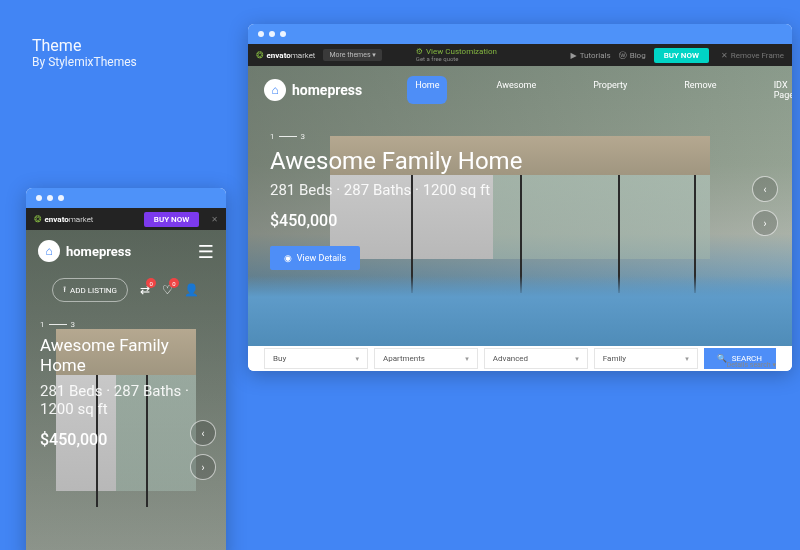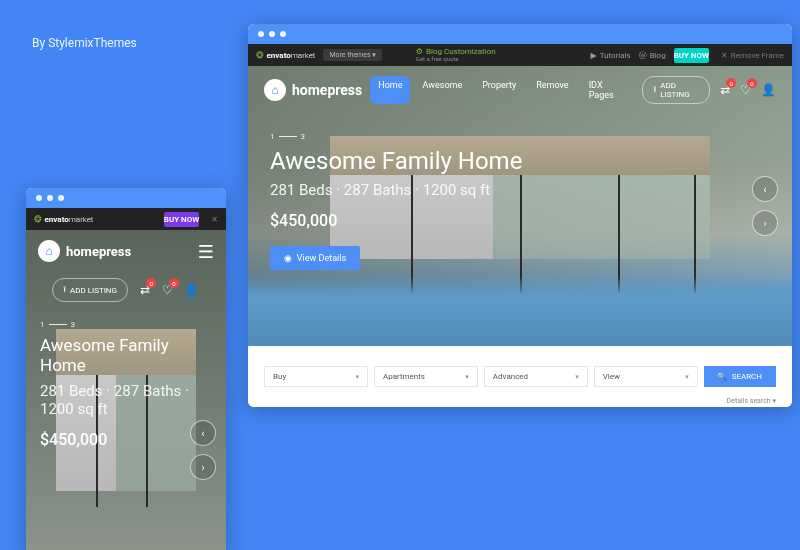--- a/index.html
+++ b/index.html
@@ -14,51 +14,51 @@
 .titlebar { background: #4e92f9; height: 20px; display: flex; align-items: center; padding-left: 10px; gap: 5px; }
 .titlebar .dot { width: 6px; height: 6px; border-radius: 50%; background: #fff; opacity: 0.9; }
 
 .envato-bar { background: #232323; color: #fff; display: flex; align-items: center; height: 22px; padding: 0 8px; font-size: 8px; gap: 8px; }
 .envato-bar .logo { display: flex; align-items: center; gap: 3px; }
 .envato-bar .logo .leaf { color: #82b440; font-size: 9px; }
 .envato-bar .more { background: #3a3a3a; padding: 2px 6px; border-radius: 2px; font-size: 7px; color: #bbb; }
 .envato-bar .theme-cust { color: #82b440; line-height: 1; }
 .envato-bar .theme-cust .sub { color: #888; font-size: 6px; display: block; }
 .envato-bar .link { color: #999; display: flex; align-items: center; gap: 3px; }
-.buy-btn { background: #00d4c5; color: #fff; padding: 3px 0; border-radius: 2px; font-size: 8px; font-weight: 600; }
+.buy-btn { background: #00d4c5; color: #fff; padding: 3px 10px; border-radius: 2px; font-size: 8px; font-weight: 600; }
 .buy-btn.purple { background: #7c3aed; }
 .envato-bar .close { color: #777; margin-left: 4px; display: flex; align-items: center; gap: 3px; }
 
 .hero { position: relative; background: linear-gradient(180deg, #6b7a6f 0%, #8a9488 40%, #a5afa5 100%); }
 .hero-bg { position: absolute; inset: 0; overflow: hidden; }
 
 .nav { position: relative; display: flex; align-items: center; padding: 10px 16px; gap: 8px; z-index: 2; }
 .hp-logo { display: flex; align-items: center; gap: 6px; color: #fff; font-weight: 700; }
 .hp-logo .icon { width: 22px; height: 22px; background: #fff; border-radius: 50%; display: flex; align-items: center; justify-content: center; color: #3b82f6; font-size: 12px; }
 .nav-links { display: flex; gap: 4px; margin-left: auto; }
-.nav-links .link { color: #fff; font-size: 9px; padding: 4px 8px; border-radius: 6px; }
+.nav-links .link { color: #fff; font-size: 9px; padding: 4px 8px; border-radius: 6px; margin-left: 37px; }
 .nav-links .link.active { background: #4e8ef7; }
 .nav-right { display: flex; align-items: center; gap: 10px; margin-left: 12px; }
 .add-listing { border: 1px solid rgba(255,255,255,0.5); color: #fff; padding: 4px 10px; border-radius: 12px; font-size: 8px; display: flex; align-items: center; gap: 4px; }
 .icon-btn { position: relative; color: #fff; font-size: 12px; }
 .icon-btn .badge { position: absolute; top: -5px; right: -6px; background: #ef4444; color: #fff; border-radius: 50%; width: 10px; height: 10px; font-size: 6px; display: flex; align-items: center; justify-content: center; }
 .hamburger { color: #fff; font-size: 18px; margin-left: auto; }
 
 .hero-content { position: relative; padding: 18px 22px; color: #fff; z-index: 2; }
 .pager { font-size: 8px; opacity: 0.85; margin-bottom: 6px; }
 .pager .dash { display: inline-block; width: 18px; height: 1px; background: #fff; vertical-align: middle; margin: 0 4px; }
 .hero-title { font-size: 24px; font-weight: 400; margin-bottom: 6px; }
 .hero-meta { font-size: 15px; opacity: 0.9; margin-bottom: 12px; }
 .hero-price { font-size: 16px; font-weight: 500; margin-bottom: 16px; }
 .view-btn { background: #4e8ef7; color: #fff; padding: 7px 14px; font-size: 9px; display: inline-flex; align-items: center; gap: 5px; border-radius: 2px; }
 
 .slider-arrows { position: absolute; right: 14px; top: 50%; transform: translateY(-50%); display: flex; flex-direction: column; gap: 8px; z-index: 3; }
 .arrow { width: 26px; height: 26px; border-radius: 50%; border: 1px solid rgba(255,255,255,0.6); color: #fff; display: flex; align-items: center; justify-content: center; font-size: 10px; background: rgba(0,0,0,0.15); }
 
-.search-bar { background: #fff; padding: 20px 16px; display: flex; gap: 6px; align-items: center; position: relative; z-index: 2; }
+.search-bar { background: #fff; padding: 2px 16px; display: flex; gap: 6px; align-items: center; position: relative; z-index: 2; }
 .search-bar .field { flex: 1; border: 1px solid #e5e5e5; padding: 5px 8px; font-size: 8px; color: #555; display: flex; justify-content: space-between; align-items: center; }
 .search-bar .chev { color: #999; font-size: 7px; }
 .search-btn { background: #4e8ef7; color: #fff; padding: 6px 14px; font-size: 8px; display: flex; align-items: center; gap: 4px; }
 .adv { position: absolute; right: 16px; bottom: 2px; font-size: 7px; color: #888; }
 
 .mobile { left: 26px; top: 188px; width: 200px; }
 .mobile .hero { height: 330px; }
 .mobile .hero-title { font-size: 17px; line-height: 1.2; }
 .mobile .nav { flex-wrap: wrap; padding: 10px 12px 6px; }
 .mobile .nav .hp-logo { font-size: 13px; }
@@ -90,40 +90,41 @@
 .arch { position:absolute; background: rgba(210,200,185,0.5); }
 .arch.roof1 { left:15%; top:25%; width:70%; height:14%; background: linear-gradient(180deg,#b5a890,#a09680); }
 .arch.wall1 { left:15%; top:39%; width:30%; height:30%; background: linear-gradient(180deg,#c8c8c8,#b8b8b8); }
 .arch.glass { left:45%; top:39%; width:40%; height:30%; background: linear-gradient(180deg, rgba(180,200,190,0.6), rgba(160,180,170,0.6)); }
 .arch.pillar { width:2px; background:#2a2a2a; top:39%; height:42%; }
 </style>
 </head>
 <body>
 
 <div class="title-block">
+  <div class="sub">Theme</div>
   <div class="by">By StylemixThemes</div>
 </div>
 
 <div class="window desktop">
   <div class="titlebar">
     <div class="dot"></div>
     <div class="dot"></div>
     <div class="dot"></div>
   </div>
   <div class="envato-bar">
     <div class="logo">
       <span class="leaf">❂</span>
       <span><b>envato</b><span style="font-weight:300">market</span></span>
     </div>
     <div class="more"><span>More themes</span> <span>▾</span></div>
     <div style="flex:0 0 18px"></div>
     <div class="theme-cust">
       <span style="display:inline-flex;gap:3px;align-items:center">
           <span>⚙</span>
-          <span>Blog Customization</span>
+          <span>View Customization</span>
         </span>
       <span class="sub">Get a free quote</span>
     </div>
     <div style="flex:1"></div>
     <div class="link">
         <span>▶</span>
         <span>Tutorials</span>
       </div>
     <div class="link">
         <span>ⓦ</span>
@@ -196,21 +197,21 @@
       </div>
     <div class="field">
         <span>Apartments</span>
         <span class="chev">▾</span>
       </div>
     <div class="field">
         <span>Advanced</span>
         <span class="chev">▾</span>
       </div>
     <div class="field">
-        <span>View</span>
+        <span>Family</span>
         <span class="chev">▾</span>
       </div>
     <div class="search-btn">
         <span>🔍</span>
         <span>SEARCH</span>
       </div>
     <div class="adv"><span>Details search</span> <span>▾</span></div>
   </div>
 </div>
 

